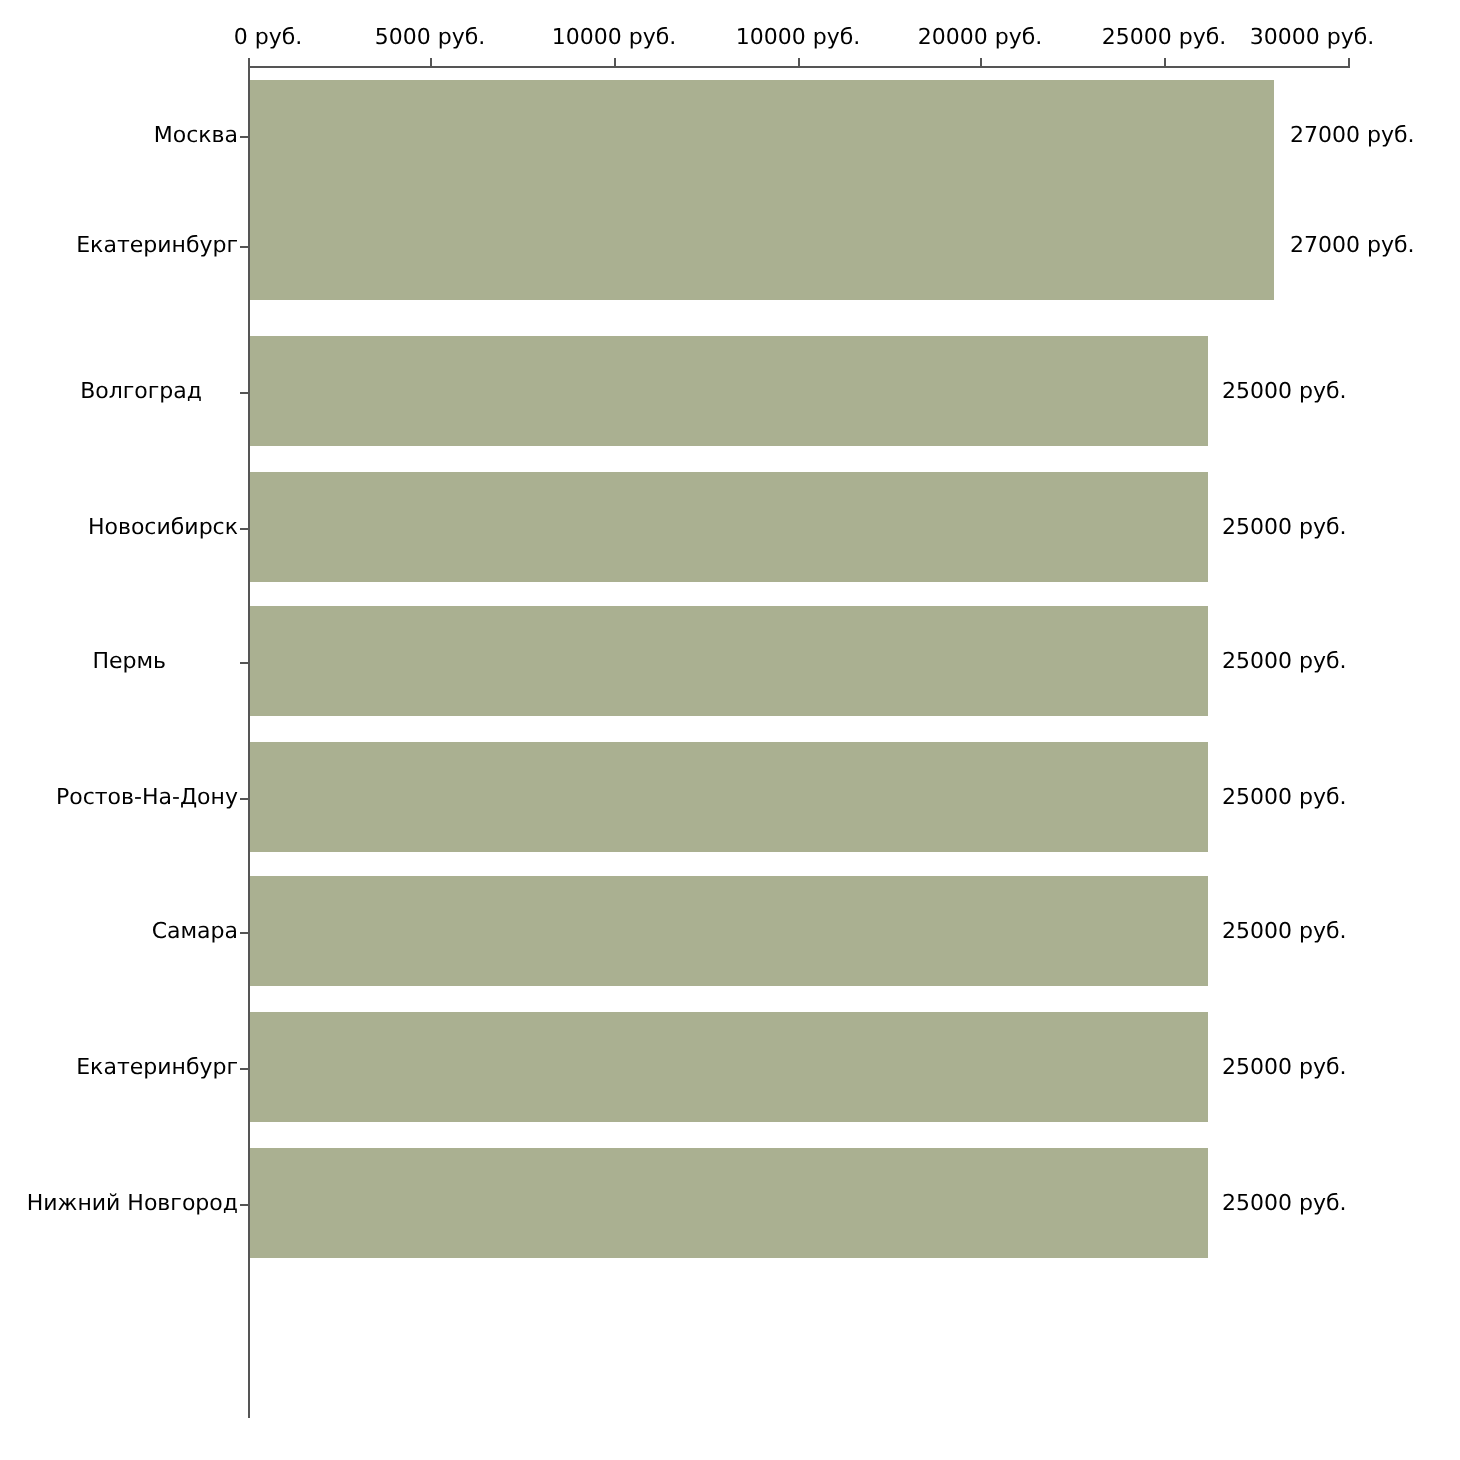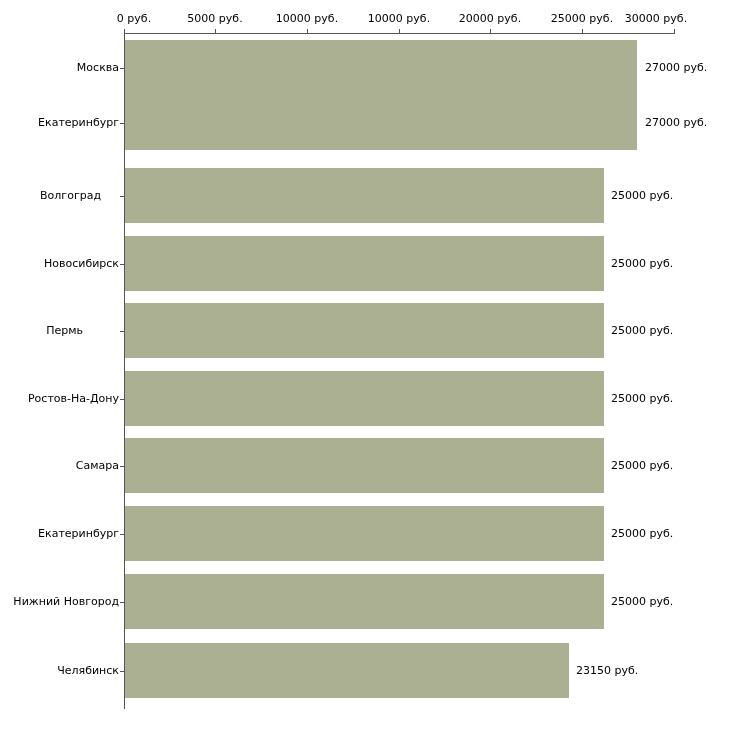--- a/index.html
+++ b/index.html
@@ -175,21 +175,15 @@
       <div class="bar-value" style="left:611px; top:25px;">25000 руб.</div>
     </div>
 
     <div class="row" style="top:570px; height:67px;">
       <div class="cat-label" style="top:26px; right:611px;">Нижний Новгород</div>
       <div class="cat-tick" style="left:120px; top:32px;"></div>
       <div class="bar" style="left:125px; top:4px; width:479px; height:55px;"></div>
       <div class="bar-value" style="left:611px; top:26px;">25000 руб.</div>
     </div>
 
-    <div class="row" style="top:637px; height:67px;">
-      <div class="cat-label" style="top:28px; right:611px;">Челябинск</div>
-      <div class="cat-tick" style="left:120px; top:34px;"></div>
-      <div class="bar" style="left:125px; top:6px; width:444px; height:55px;"></div>
-      <div class="bar-value" style="left:576px; top:28px;">23150 руб.</div>
-    </div>
 
   </div>
 </div>
 
 </body></html>

